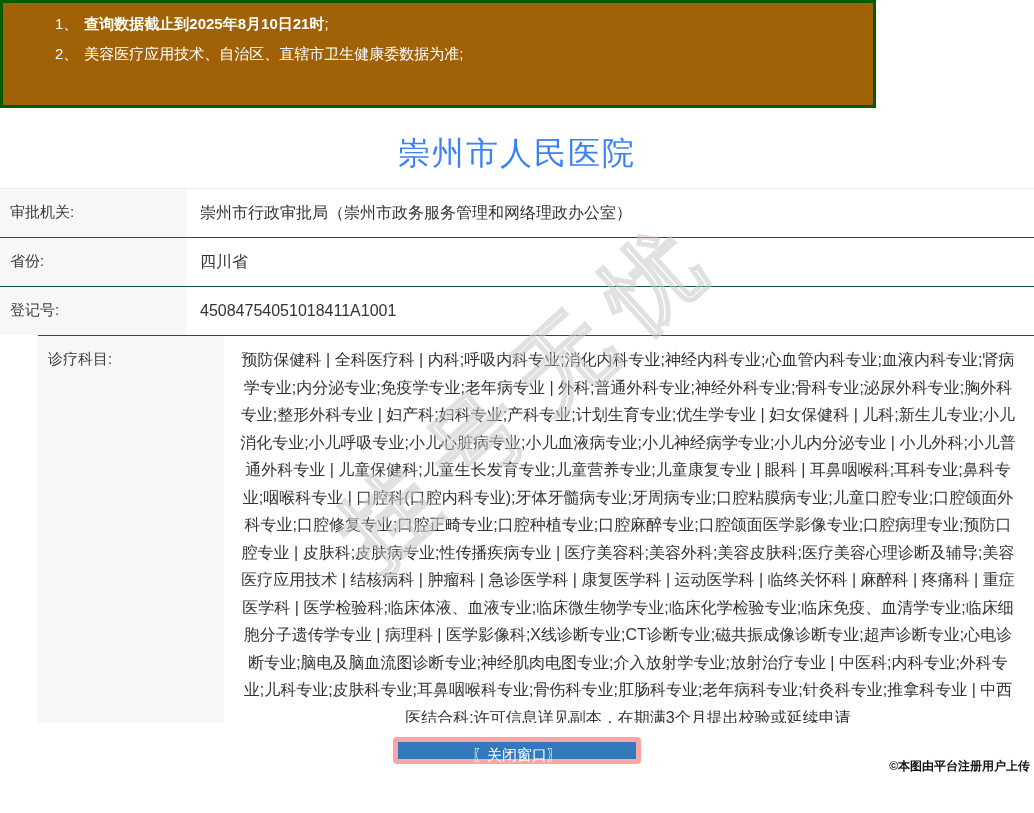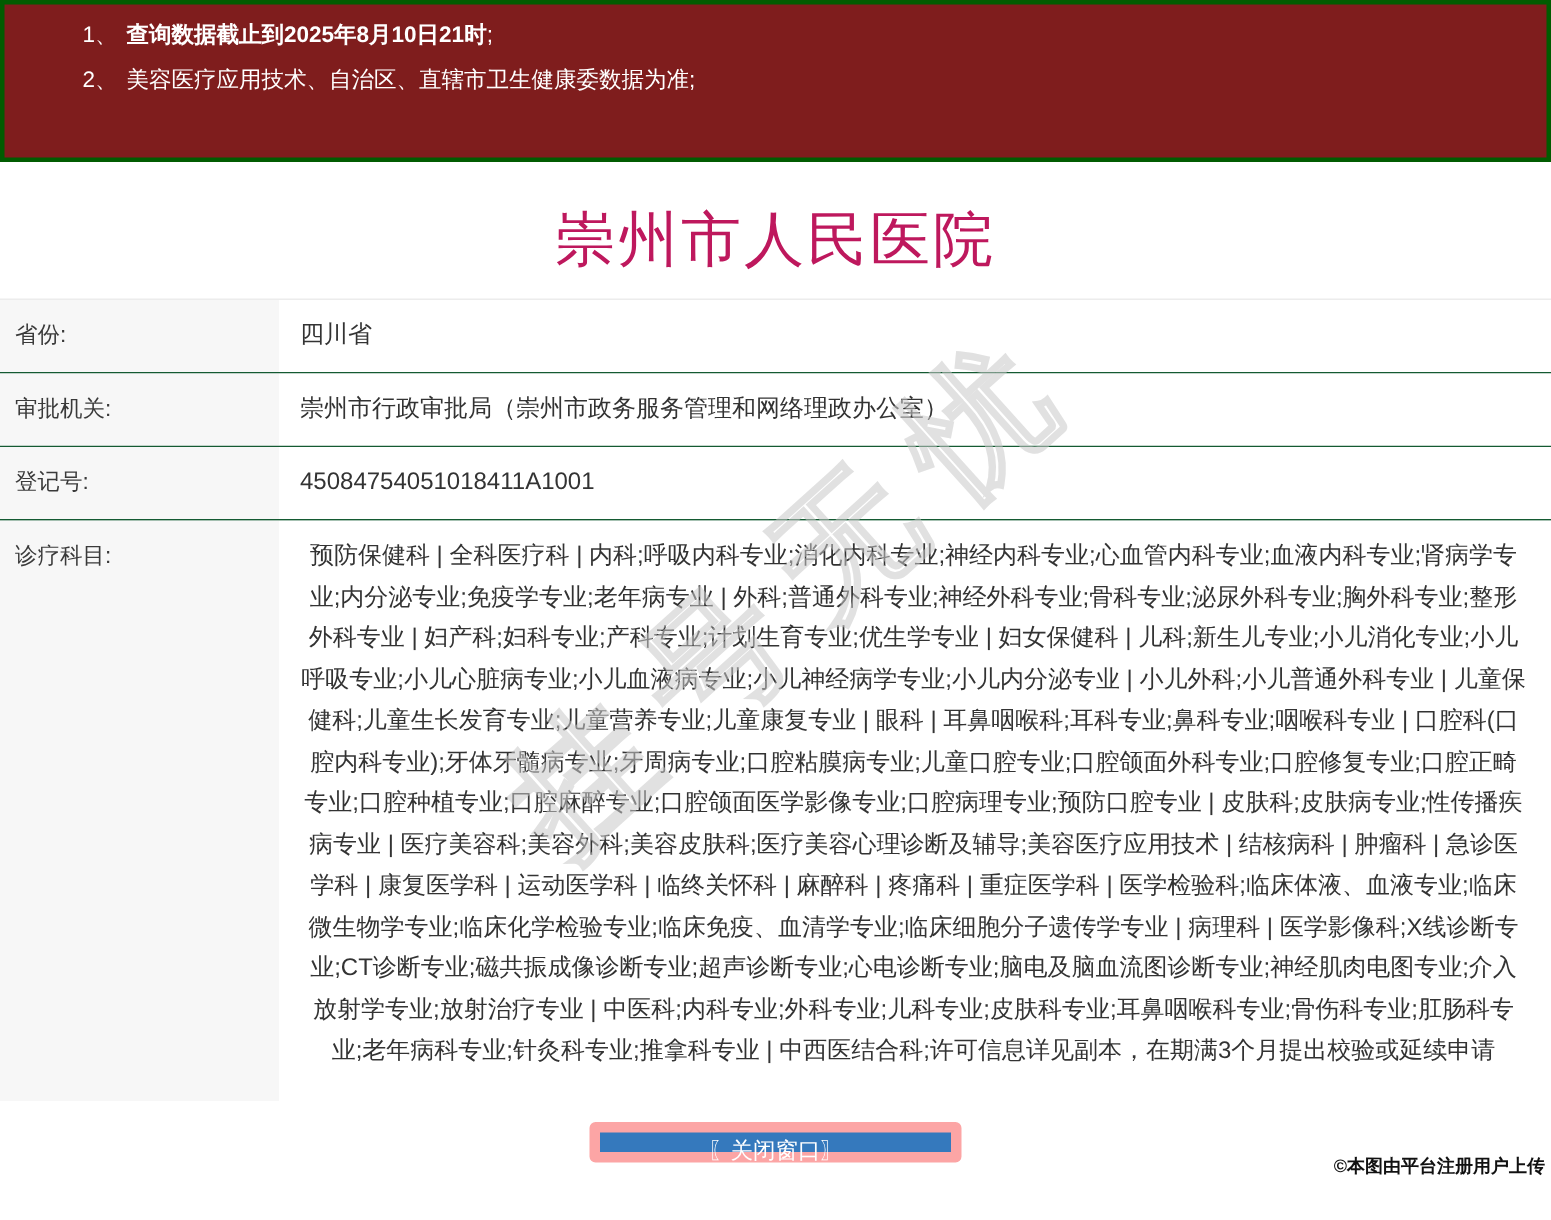--- a/index.html
+++ b/index.html
@@ -6,52 +6,52 @@
   html,body { background:#fff; }
   body {
     width:1034px; height:813px; overflow:hidden;
     font-family:"Liberation Sans","DejaVu Sans",sans-serif;
     color:#333;
   }
   .page { position:relative; width:1034px; height:813px; background:#fff; }
 
   
   .notice-bar {
-    width:1034px; height:108px;
-    background:#7f1d1d;
+    width:876px; height:108px;
+    background:#a16207;
     border:3px solid #015c01;
     color:#fff;
     padding:6px 10px 6px 52px;
   }
   .notice-line { height:30px; line-height:30px; font-size:15px; white-space:nowrap; }
   .notice-num { margin-right:6px; }
   .notice-line b { font-weight:bold; }
 
   
   .title-wrap { padding:24px 0 12px 0; text-align:center; }
-  .hospital-title { font-size:40px; font-weight:400; color:#be185d; letter-spacing:2px; }
+  .hospital-title { font-size:32px; font-weight:400; color:#3b82f6; letter-spacing:2px; }
 
   
   .info-table { width:1034px; border-top:1px solid #ececec; }
   .info-row { display:flex; align-items:stretch; }
   .info-row + .info-row { border-top:1px solid #145a32; }
   .cell-label {
     width:186px; flex:0 0 186px;
     background:#f7f7f7;
     padding:14px 6px 14px 10px;
     font-size:15px; color:#3a3a3a;
   }
   .cell-value {
     flex:1;
     background:#fff;
     padding:13px 16px 13px 14px;
     font-size:16px; line-height:22px; color:#333;
     word-break:break-all;
   }
-  .info-row.tall { height:388px; overflow:hidden; }
+  .info-row.tall { height:388px; overflow:hidden;margin-left:38px; }
   .info-row.tall .cell-value {
     padding-top:10px;
     line-height:27.5px;
     overflow:hidden;
     text-align:center;
   }
 
   
   .watermark {
     position:absolute; left:250px; top:330px; width:560px;
@@ -66,21 +66,21 @@
     z-index:5;
     white-space:nowrap;
   }
 
   
   .footer { position:relative; height:43px; }
   .close-btn {
     display:block; margin:14px auto 0 auto;
     width:248px; height:27px;
     background:#3579bd; color:#fff;
-    border:7px solid #fca5a5; border-radius:4px;
+    border:5px solid #fca5a5; border-radius:4px;
     font-size:15px; line-height:25px; text-align:center;
     cursor:pointer;
     font-family:"Liberation Sans","DejaVu Sans",sans-serif;
   }
   .attribution {
     position:absolute; right:4px; bottom:5px;
     font-size:12px; font-weight:bold; color:#111;
     text-shadow:-1px -1px 0 #fff, 1px -1px 0 #fff, -1px 1px 0 #fff, 1px 1px 0 #fff;
   }
 </style>
@@ -97,26 +97,26 @@
       <span class="notice-num">2、</span><b></b><span>美容医疗应用技术、自治区、直辖市卫生健康委数据为准;</span>
     </div>
   </div>
 
   <div class="title-wrap">
     <div class="hospital-title">崇州市人民医院</div>
   </div>
 
   <div class="info-table">
     <div class="info-row">
+      <div class="cell-label">审批机关:</div>
+      <div class="cell-value">崇州市行政审批局（崇州市政务服务管理和网络理政办公室）</div>
+    </div>
+    <div class="info-row">
       <div class="cell-label">省份:</div>
       <div class="cell-value">四川省</div>
-    </div>
-    <div class="info-row">
-      <div class="cell-label">审批机关:</div>
-      <div class="cell-value">崇州市行政审批局（崇州市政务服务管理和网络理政办公室）</div>
     </div>
     <div class="info-row">
       <div class="cell-label">登记号:</div>
       <div class="cell-value">45084754051018411A1001</div>
     </div>
     <div class="info-row tall">
       <div class="cell-label">诊疗科目:</div>
       <div class="cell-value">预防保健科 | 全科医疗科 | 内科;呼吸内科专业;消化内科专业;神经内科专业;心血管内科专业;血液内科专业;肾病学专业;内分泌专业;免疫学专业;老年病专业 | 外科;普通外科专业;神经外科专业;骨科专业;泌尿外科专业;胸外科专业;整形外科专业 | 妇产科;妇科专业;产科专业;计划生育专业;优生学专业 | 妇女保健科 | 儿科;新生儿专业;小儿消化专业;小儿呼吸专业;小儿心脏病专业;小儿血液病专业;小儿神经病学专业;小儿内分泌专业 | 小儿外科;小儿普通外科专业 | 儿童保健科;儿童生长发育专业;儿童营养专业;儿童康复专业 | 眼科 | 耳鼻咽喉科;耳科专业;鼻科专业;咽喉科专业 | 口腔科(口腔内科专业);牙体牙髓病专业;牙周病专业;口腔粘膜病专业;儿童口腔专业;口腔颌面外科专业;口腔修复专业;口腔正畸专业;口腔种植专业;口腔麻醉专业;口腔颌面医学影像专业;口腔病理专业;预防口腔专业 | 皮肤科;皮肤病专业;性传播疾病专业 | 医疗美容科;美容外科;美容皮肤科;医疗美容心理诊断及辅导;美容医疗应用技术 | 结核病科 | 肿瘤科 | 急诊医学科 | 康复医学科 | 运动医学科 | 临终关怀科 | 麻醉科 | 疼痛科 | 重症医学科 | 医学检验科;临床体液、血液专业;临床微生物学专业;临床化学检验专业;临床免疫、血清学专业;临床细胞分子遗传学专业 | 病理科 | 医学影像科;X线诊断专业;CT诊断专业;磁共振成像诊断专业;超声诊断专业;心电诊断专业;脑电及脑血流图诊断专业;神经肌肉电图专业;介入放射学专业;放射治疗专业 | 中医科;内科专业;外科专业;儿科专业;皮肤科专业;耳鼻咽喉科专业;骨伤科专业;肛肠科专业;老年病科专业;针灸科专业;推拿科专业 | 中西医结合科;许可信息详见副本，在期满3个月提出校验或延续申请</div>
     </div>
   </div>

